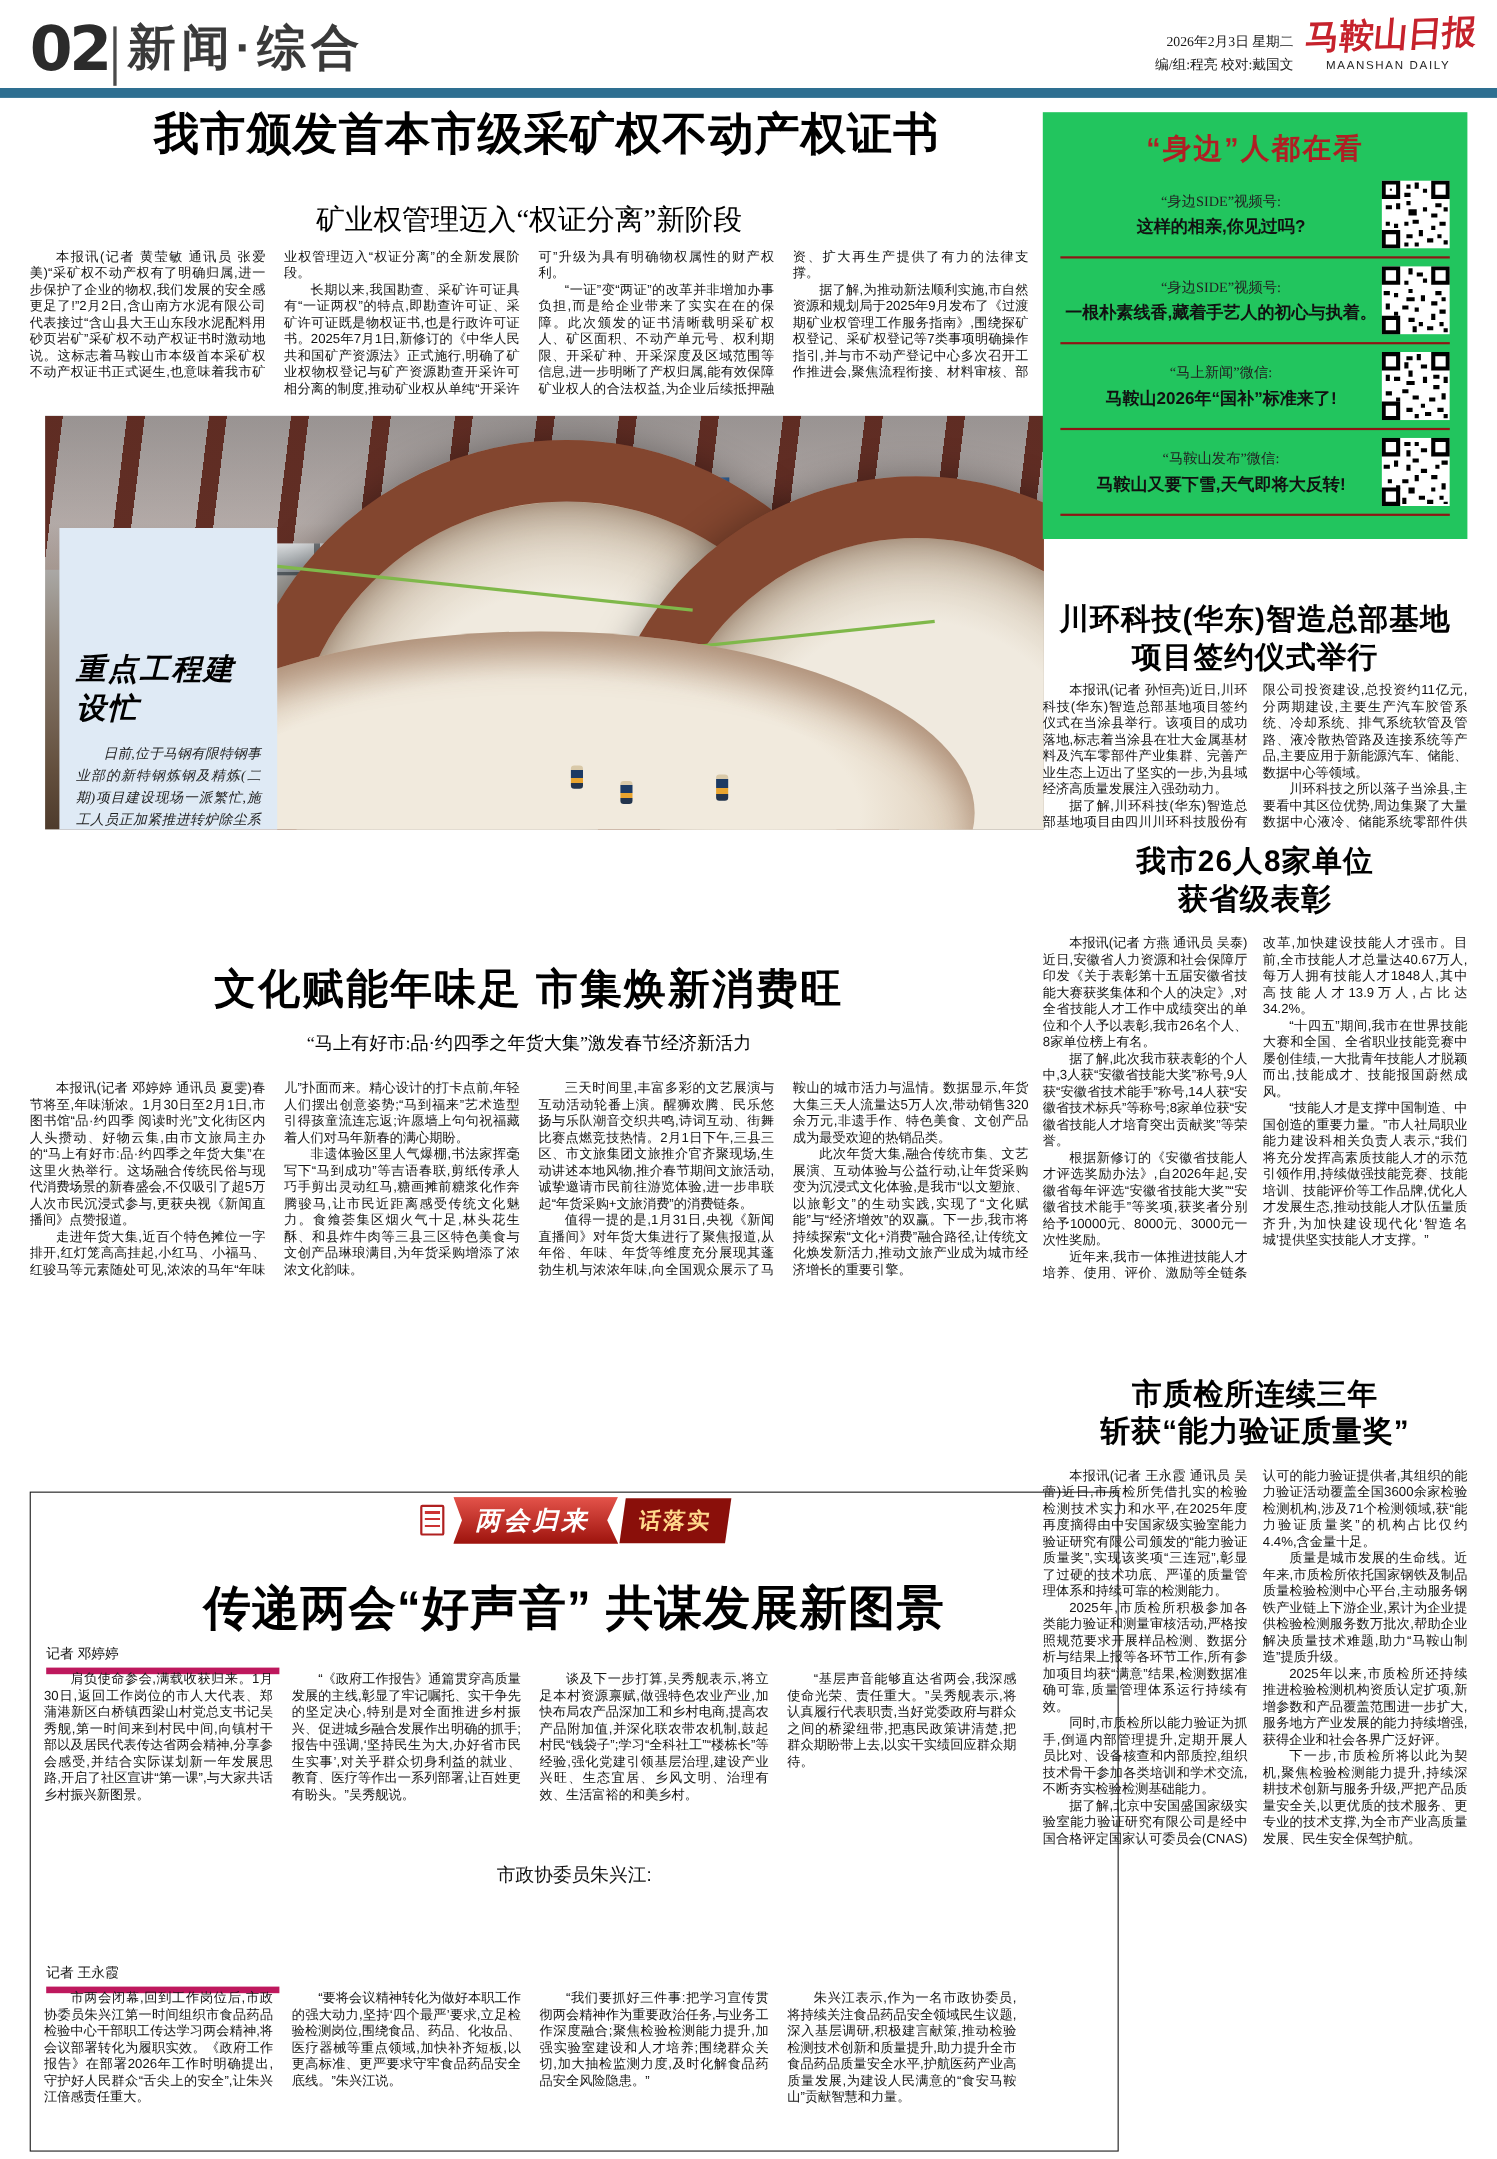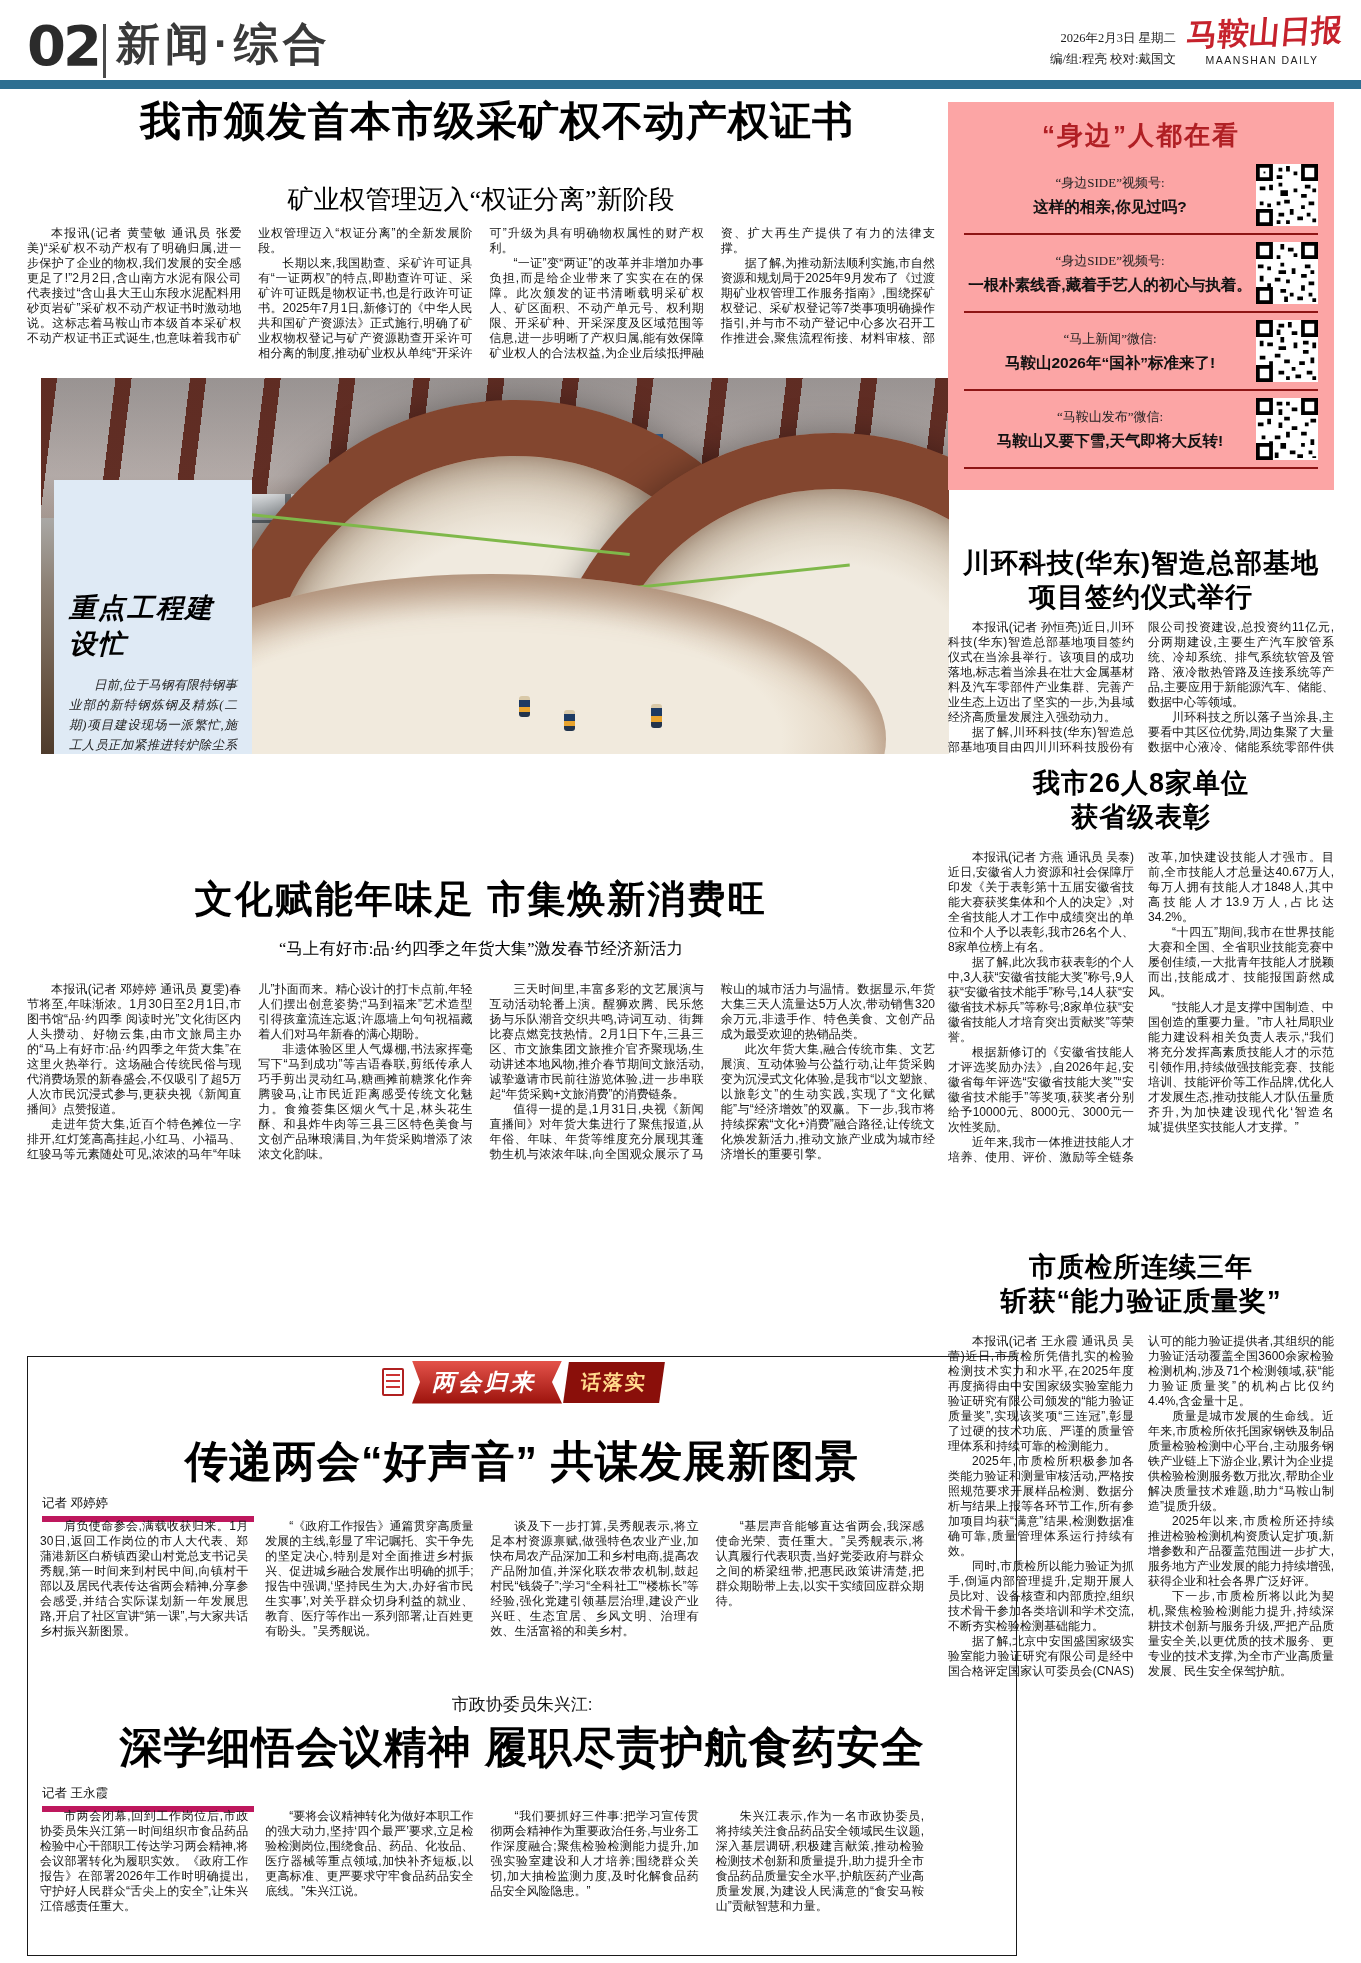--- a/index.html
+++ b/index.html
@@ -80,21 +80,21 @@
                clip-path:polygon(0 0,100% 0,calc(100% - 10px) 50%,100% 100%,0 100%,8px 50%);}
   .ribbon-sub{background:#8a0f0a;color:#ffd98c;font-weight:900;font-size:20px;letter-spacing:2px;
               padding:7px 15px;transform:skewX(-8deg);margin-left:-4px;}
   .lh-kicker{position:absolute;left:0;width:100%;text-align:center;font-size:17px;color:#111;}
   .lh-headline{position:absolute;left:0;width:100%;font-size:43px;letter-spacing:1px;}
   .lh-byline{position:absolute;left:14px;width:212px;font-size:12.5px;color:#111;
              border-bottom:6px solid #be185d;padding-bottom:4px;}
   .lh-body{position:absolute;left:12px;width:884px;}
   .ka{top:52px;} .ha{top:76px;} .ba{top:138px;} .bba{top:162px;height:166px;}
   .kb{top:336px;} .hb{top:362px;} .bb{top:428px;} .bbb{top:452px;height:140px;}
-  .sidebar-box{position:absolute;top:102px;left:948px;width:386px;height:388px;background:#fca5a5;
+  .sidebar-box{position:absolute;top:102px;left:948px;width:386px;height:388px;background:#22c55e;
                box-sizing:border-box;padding:10px 16px 0;}
   .sb-title{text-align:center;font-size:26px;font-weight:900;color:#b01f24;letter-spacing:2px;
             margin:6px 0 4px;}
   .sb-item{display:flex;align-items:center;gap:0;padding:7px 0;border-bottom:2px solid #8e1515;}
   .sb-text{flex:1;text-align:center;}
   .sb-label{font-size:13px;font-family:"Liberation Serif",serif;color:#222;}
   .sb-head{font-size:15.5px;font-weight:900;color:#111;margin-top:5px;line-height:1.25;}
   .qr{width:62px;height:62px;flex:0 0 62px;}
   .rail-headline{position:absolute;left:948px;width:386px;font-size:27px;line-height:34px;letter-spacing:1px;}
   .ch-h{top:546px;} .ch-b{position:absolute;left:948px;width:386px;top:620px;height:145px;}
@@ -169,21 +169,20 @@
     <div class="lh-headline hl ha">传递两会“好声音”  共谋发展新图景</div>
     <div class="lh-byline ba">记者 邓婷婷</div>
     <div class="lh-body body cols4 bba">
       <p>肩负使命参会,满载收获归来。1月30日,返回工作岗位的市人大代表、郑蒲港新区白桥镇西梁山村党总支书记吴秀舰,第一时间来到村民中间,向镇村干部以及居民代表传达省两会精神,分享参会感受,并结合实际谋划新一年发展思路,开启了社区宣讲“第一课”,与大家共话乡村振兴新图景。</p>
       <p>“《政府工作报告》通篇贯穿高质量发展的主线,彰显了牢记嘱托、实干争先的坚定决心,特别是对全面推进乡村振兴、促进城乡融合发展作出明确的抓手;报告中强调,‘坚持民生为大,办好省市民生实事’,对关乎群众切身利益的就业、教育、医疗等作出一系列部署,让百姓更有盼头。”吴秀舰说。</p>
       <p>谈及下一步打算,吴秀舰表示,将立足本村资源禀赋,做强特色农业产业,加快布局农产品深加工和乡村电商,提高农产品附加值,并深化联农带农机制,鼓起村民“钱袋子”;学习“全科社工”“楼栋长”等经验,强化党建引领基层治理,建设产业兴旺、生态宜居、乡风文明、治理有效、生活富裕的和美乡村。</p>
       <p>“基层声音能够直达省两会,我深感使命光荣、责任重大。”吴秀舰表示,将认真履行代表职责,当好党委政府与群众之间的桥梁纽带,把惠民政策讲清楚,把群众期盼带上去,以实干实绩回应群众期待。</p>
     </div>
 
     <div class="lh-kicker kb">市政协委员朱兴江:</div>
-    <div class="lh-headline hl hb">深学细悟会议精神  履职尽责护航食药安全</div>
     <div class="lh-byline bb">记者 王永霞</div>
     <div class="lh-body body cols4 bbb">
       <p>市两会闭幕,回到工作岗位后,市政协委员朱兴江第一时间组织市食品药品检验中心干部职工传达学习两会精神,将会议部署转化为履职实效。《政府工作报告》在部署2026年工作时明确提出,守护好人民群众“舌尖上的安全”,让朱兴江倍感责任重大。</p>
       <p>“要将会议精神转化为做好本职工作的强大动力,坚持‘四个最严’要求,立足检验检测岗位,围绕食品、药品、化妆品、医疗器械等重点领域,加快补齐短板,以更高标准、更严要求守牢食品药品安全底线。”朱兴江说。</p>
       <p>“我们要抓好三件事:把学习宣传贯彻两会精神作为重要政治任务,与业务工作深度融合;聚焦检验检测能力提升,加强实验室建设和人才培养;围绕群众关切,加大抽检监测力度,及时化解食品药品安全风险隐患。”</p>
       <p>朱兴江表示,作为一名市政协委员,将持续关注食品药品安全领域民生议题,深入基层调研,积极建言献策,推动检验检测技术创新和质量提升,助力提升全市食品药品质量安全水平,护航医药产业高质量发展,为建设人民满意的“食安马鞍山”贡献智慧和力量。</p>
     </div>
   </div>
 
   <div class="sidebar-box">

